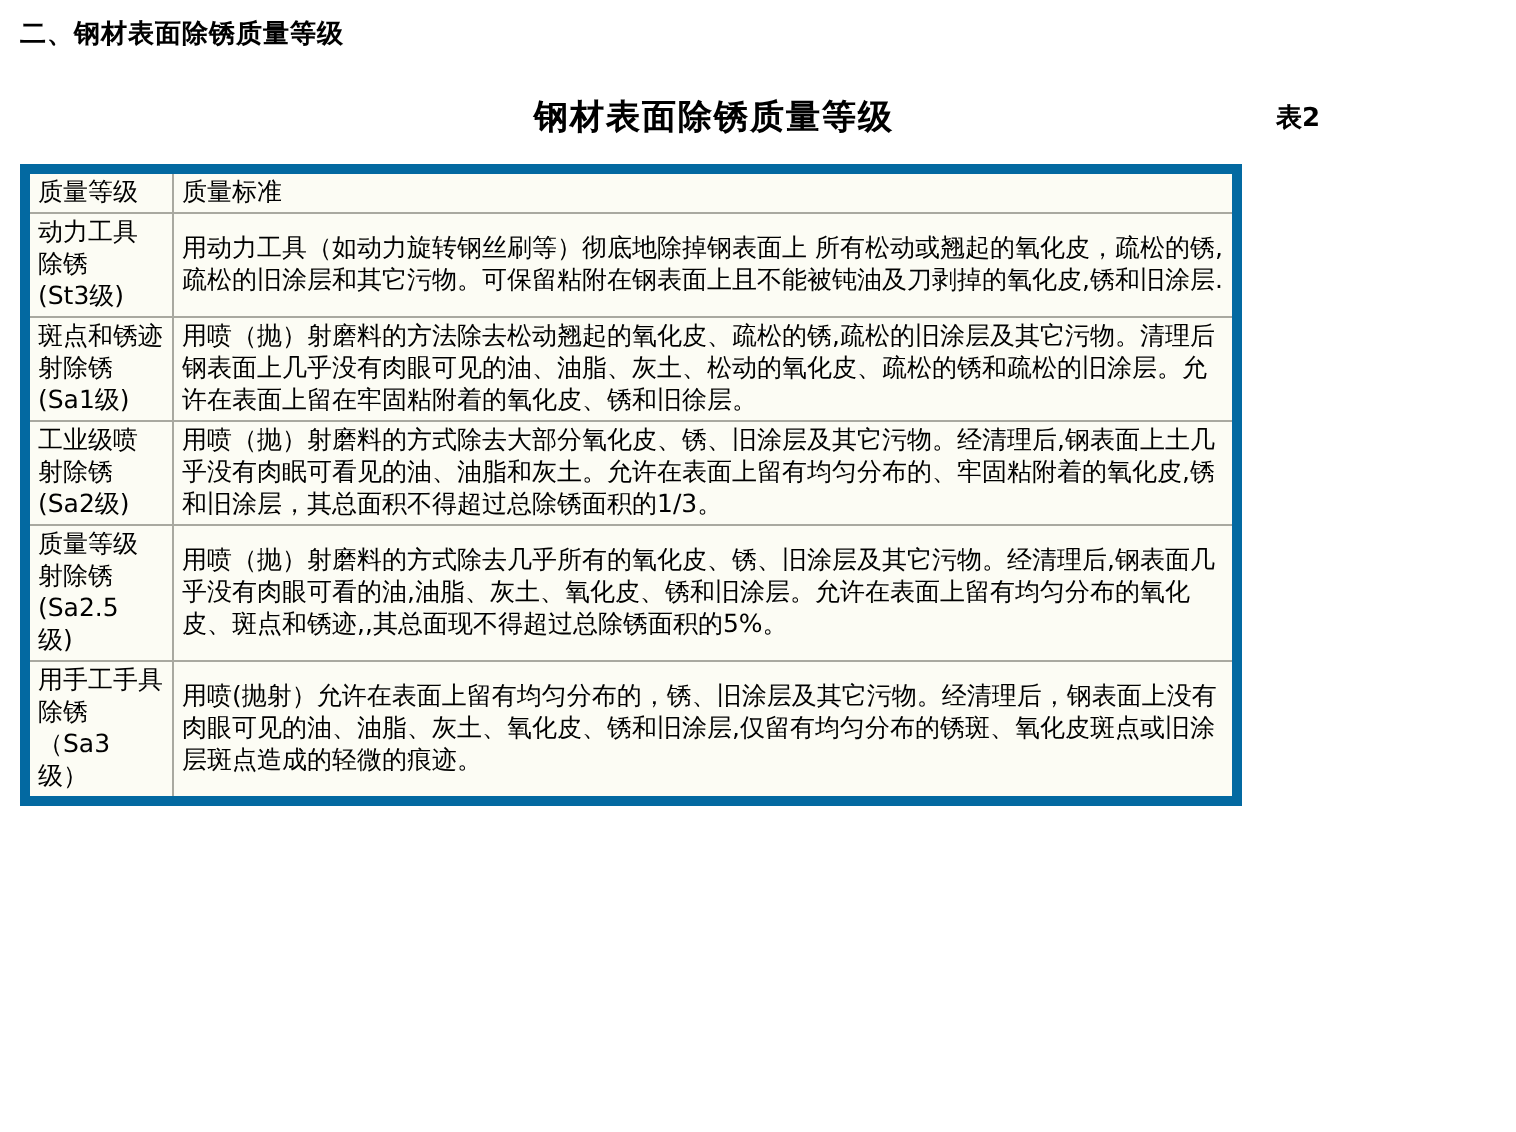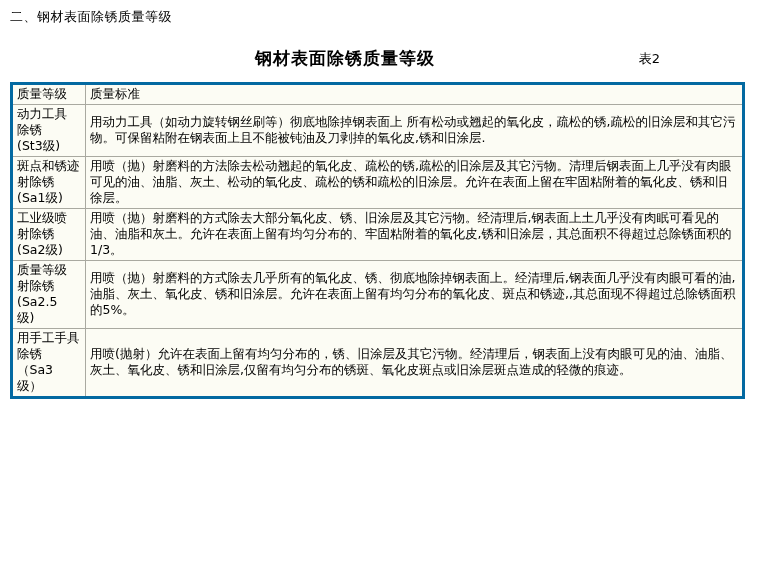--- a/index.html
+++ b/index.html
@@ -8,21 +8,21 @@
     background: #ffffff;
     color: #000000;
     font-family: "DejaVu Sans", sans-serif;
     overflow: hidden;
   }
   .page { position: relative; width: 758px; height: 566px; }
 
   .heading {
     padding: 8px 0 0 10px;
     font-size: 13px;
-    font-weight: normal;
+    font-weight: bold;
     letter-spacing: 0.5px;
   }
 
   .intro {
     margin: 15px 12px 0 12px;
     font-size: 12.5px;
     line-height: 17px;
     text-indent: 2em;
     text-align: justify;
   }
@@ -31,34 +31,35 @@
     position: relative;
     margin-top: 21px;
     height: 22px;
   }
   .table-title {
     width: 690px;
     text-align: center;
     font-size: 17px;
     font-weight: bold;
     letter-spacing: 1px;
+    margin-left: 12px;
   }
   .table-label {
     position: absolute;
     top: 3px;
     right: 98px;
     font-size: 13px;
-    font-weight: normal;
+    font-weight: bold;
   }
 
   table.quality {
     margin: 13px 0 0 10px;
-    width: 735px;
+    width: 611px;
     border-collapse: collapse;
-    border: 3px solid #0369a1;
+    border: 5px solid #0369a1;
     font-size: 12.5px;
   }
   table.quality th, table.quality td {
     border: 1px solid #a9a9a0;
     background: #fcfcf4;
     font-weight: normal;
     text-align: left;
     vertical-align: middle;
     padding: 1px 4px 2px 4px;
     line-height: 16px;
@@ -115,21 +116,21 @@
 射除锈
 (Sa2级)</td>
       <td class="standard">用喷（抛）射磨料的方式除去大部分氧化皮、锈、旧涂层及其它污物。经清理后,钢表面上土几乎没有肉眠可看见的油、油脂和灰土。允许在表面上留有均匀分布的、牢固粘附着的氧化皮,锈和旧涂层，其总面积不得超过总除锈面积的1/3。</td>
     </tr>
 
     <tr>
       <td class="grade">质量等级
 射除锈
 (Sa2.5
 级)</td>
-      <td class="standard">用喷（抛）射磨料的方式除去几乎所有的氧化皮、锈、彻底地除掉钢表面上。经清理后,钢表面几乎没有肉眼可看的油,油脂、灰土、氧化皮、锈和旧涂层。允许在表面上留有均匀分布的氧化皮、斑点和锈迹,,其总面现不得超过总除锈面积的5%。</td>
+      <td class="standard">用喷（抛）射磨料的方式除去几乎所有的氧化皮、锈、旧涂层及其它污物。经清理后,钢表面几乎没有肉眼可看的油,油脂、灰土、氧化皮、锈和旧涂层。允许在表面上留有均匀分布的氧化皮、斑点和锈迹,,其总面现不得超过总除锈面积的5%。</td>
     </tr>
 
     <tr>
       <td class="grade">用手工手具
 除锈
 （Sa3
 级）</td>
       <td class="standard">用喷(抛射）允许在表面上留有均匀分布的，锈、旧涂层及其它污物。经清理后，钢表面上没有肉眼可见的油、油脂、灰土、氧化皮、锈和旧涂层,仅留有均匀分布的锈斑、氧化皮斑点或旧涂层斑点造成的轻微的痕迹。</td>
     </tr>
   </tbody>

